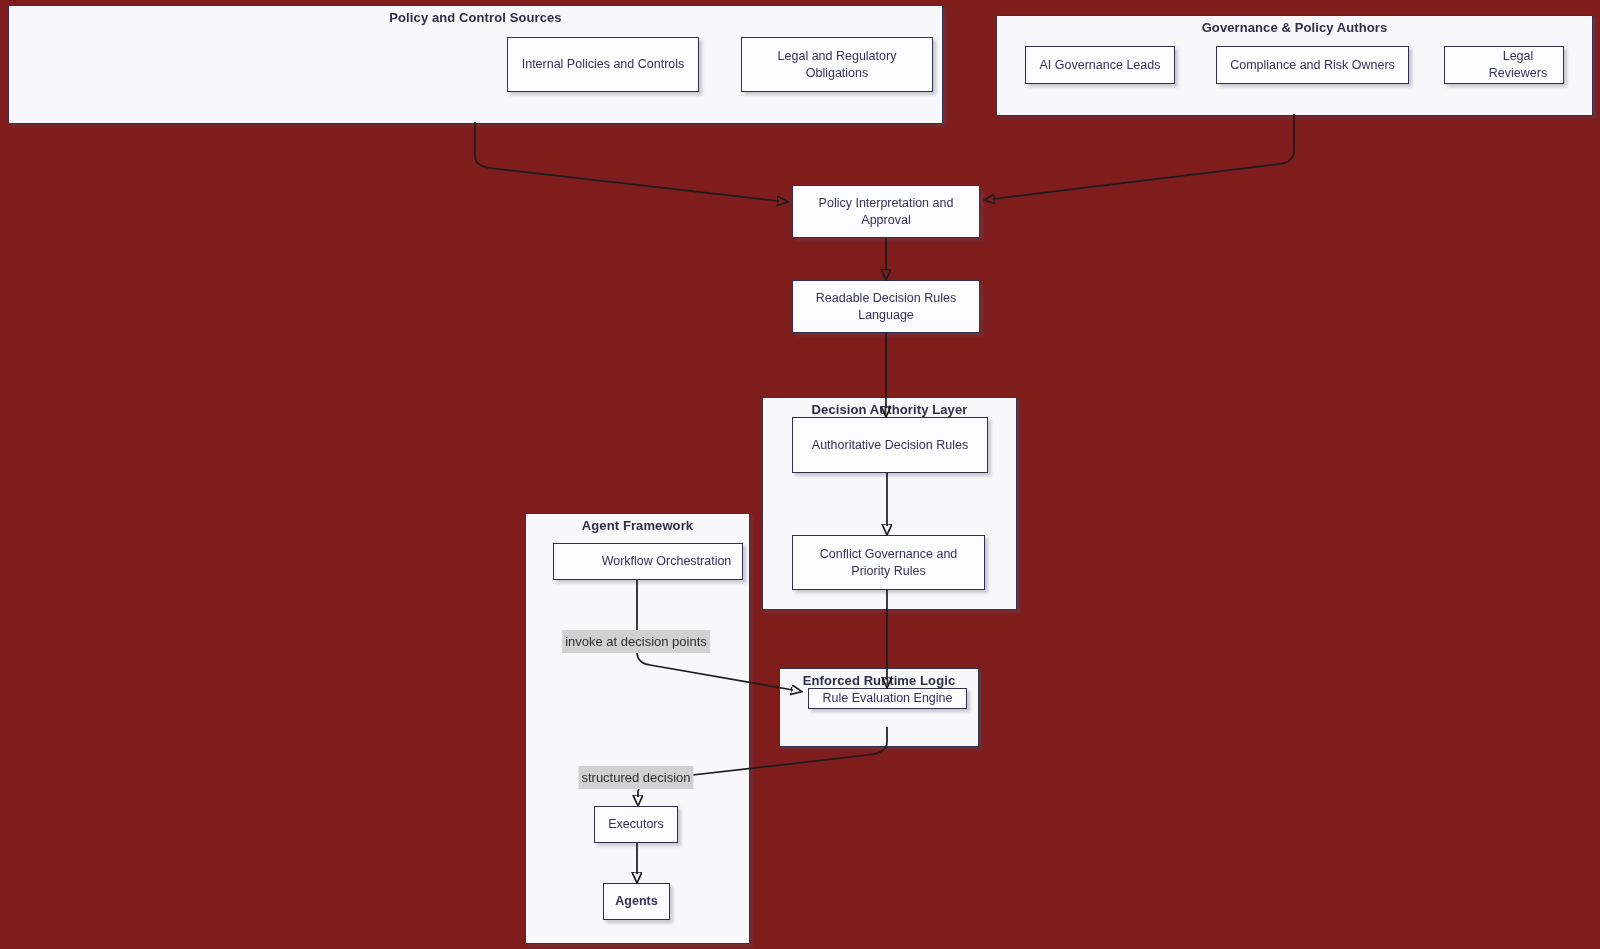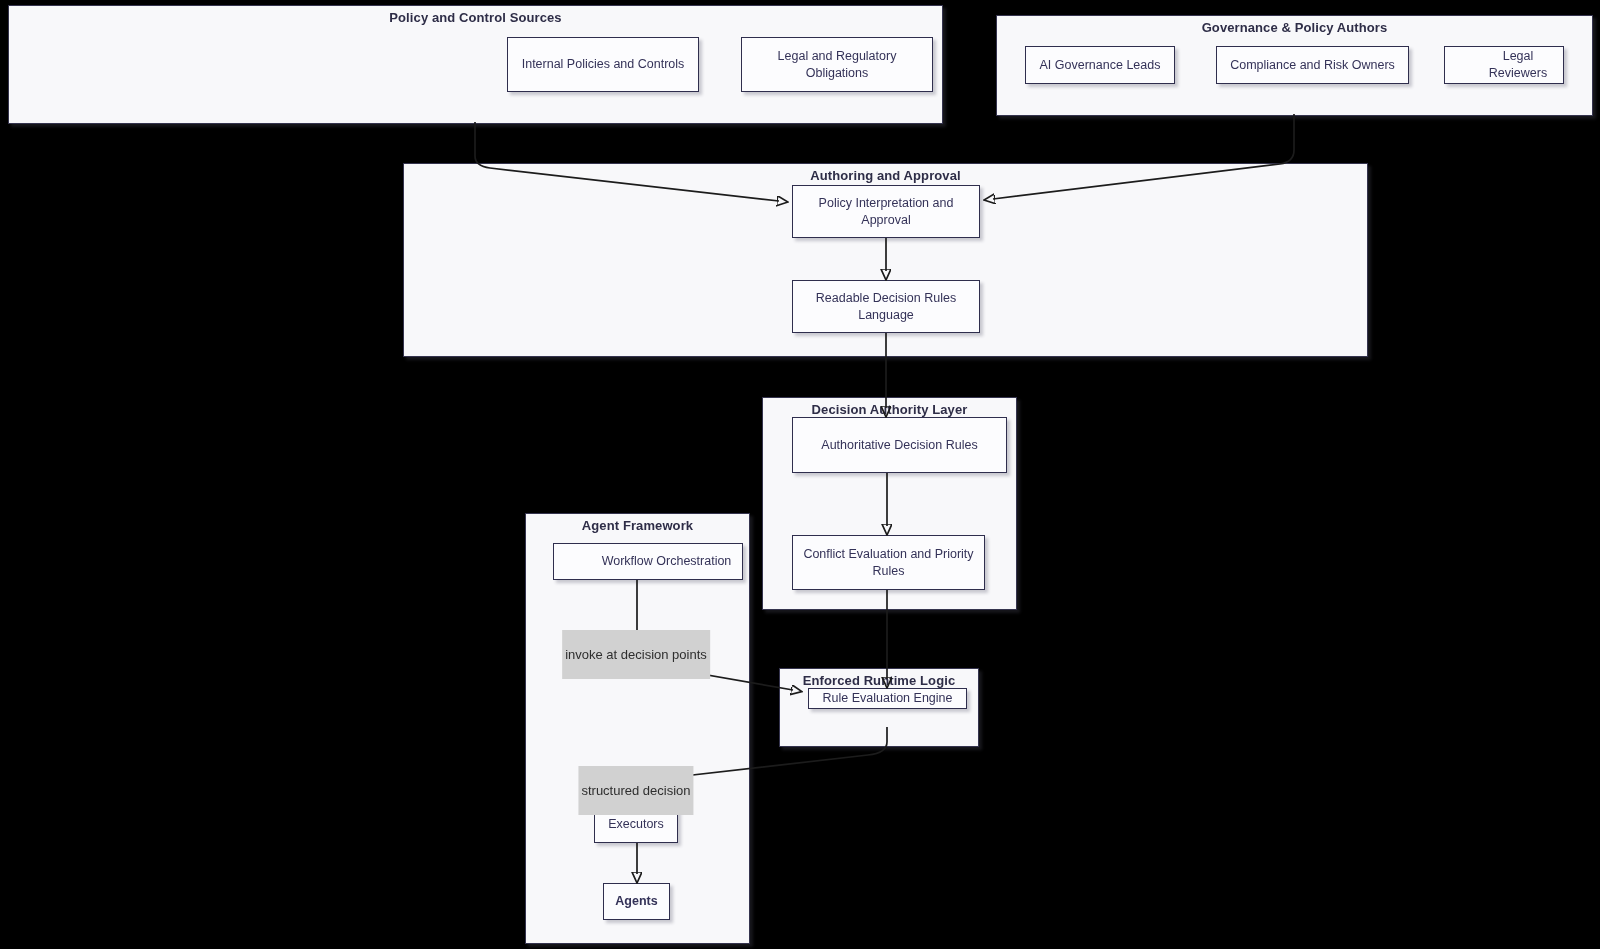--- a/index.html
+++ b/index.html
@@ -1,17 +1,17 @@
 <!DOCTYPE html>
 <html><head>
 <meta charset="utf-8">
 <style>
   html,body{margin:0;padding:0;background:#ffffff;}
   .canvas{
-    position:relative;width:1600px;height:949px;background:#000000;overflow:hidden;
+    position:relative;width:1600px;height:949px;background:#7f1d1d;overflow:hidden;
     font-family:"Liberation Sans","DejaVu Sans",sans-serif;
   }
   .cluster{
     position:absolute;background:#f8f8fa;border:1.4px solid #35344e;
     box-shadow:3px 3px 3px rgba(90,90,110,0.25);z-index:1;
   }
   .cluster-title{
     position:absolute;top:4px;left:0;right:0;text-align:center;
     font-size:13px;font-weight:600;color:#2e2d47;letter-spacing:0.1px;
   }
@@ -19,36 +19,33 @@
     position:absolute;background:#fcfcfe;border:1.7px solid #2f2e4d;
     box-shadow:3px 3px 3px rgba(90,90,110,0.3);z-index:2;
     display:flex;align-items:center;justify-content:center;text-align:center;
     font-size:12.5px;line-height:17px;color:#343258;padding:2px 8px;box-sizing:border-box;
   }
   .edges{position:absolute;left:0;top:0;z-index:3;pointer-events:none;}
   .edges path{stroke:#1c1c1c;stroke-width:1.7;fill:none;}
   .edge-label{
     position:absolute;transform:translateX(-50%);z-index:4;
     background:#d1d1d1;color:#2e2e2e;font-size:13px;line-height:17px;
-    padding:16px 3px;white-space:nowrap;
+    padding:3px 3px;white-space:nowrap;
   }
 </style>
 </head>
 <body>
 
 <div class="canvas">
 
   <div class="cluster" style="left:8px;top:5px;width:933px;height:117px;">
     <span class="cluster-title">Policy and Control Sources</span>
   </div>
   <div class="cluster" style="left:996px;top:15px;width:595px;height:99px;">
     <span class="cluster-title">Governance &amp; Policy Authors</span>
-  </div>
-  <div class="cluster" style="left:403px;top:163px;width:963px;height:192px;">
-    <span class="cluster-title">Authoring and Approval</span>
   </div>
   <div class="cluster" style="left:762px;top:397px;width:253px;height:211px;">
     <span class="cluster-title">Decision Authority Layer</span>
   </div>
   <div class="cluster" style="left:525px;top:513px;width:223px;height:429px;">
     <span class="cluster-title">Agent Framework</span>
   </div>
   <div class="cluster" style="left:779px;top:668px;width:198px;height:77px;">
     <span class="cluster-title">Enforced Runtime Logic</span>
   </div>
@@ -56,22 +53,22 @@
   <div class="node" style="left:507px;top:37px;width:192px;height:55px;">Internal Policies and Controls</div>
   <div class="node" style="left:741px;top:37px;width:192px;height:55px;">Legal and Regulatory Obligations</div>
 
   <div class="node" style="left:1025px;top:46px;width:150px;height:38px;">AI Governance Leads</div>
   <div class="node" style="left:1216px;top:46px;width:193px;height:38px;">Compliance and Risk Owners</div>
   <div class="node" style="left:1444px;top:46px;width:120px;height:38px;padding-left:36px;">Legal Reviewers</div>
 
   <div class="node" style="left:792px;top:185px;width:188px;height:53px;">Policy Interpretation and Approval</div>
   <div class="node" style="left:792px;top:280px;width:188px;height:53px;">Readable Decision Rules Language</div>
 
-  <div class="node" style="left:792px;top:417px;width:215px;height:56px;">Authoritative Decision Rules</div>
-  <div class="node" style="left:792px;top:535px;width:193px;height:55px;">Conflict Evaluation and Priority Rules</div>
+  <div class="node" style="left:792px;top:417px;width:196px;height:56px;">Authoritative Decision Rules</div>
+  <div class="node" style="left:792px;top:535px;width:193px;height:55px;">Conflict Governance and Priority Rules</div>
 
   <div class="node" style="left:553px;top:543px;width:190px;height:37px;padding-left:45px;">Workflow Orchestration</div>
   <div class="node" style="left:808px;top:688px;width:159px;height:21px;">Rule Evaluation Engine</div>
   <div class="node" style="left:594px;top:806px;width:84px;height:37px;">Executors</div>
   <div class="node" style="left:603px;top:883px;width:67px;height:37px;font-weight:bold;">Agents</div>
 
   <svg class="edges" width="1600" height="949" viewBox="0 0 1600 949">
     <defs>
       <marker id="arrow" markerUnits="userSpaceOnUse" markerWidth="12" markerHeight="12" refX="2" refY="5" orient="auto">
         <path d="M0,0 L11,5 L0,10 z" fill="#1c1c1c" stroke="none"></path>

